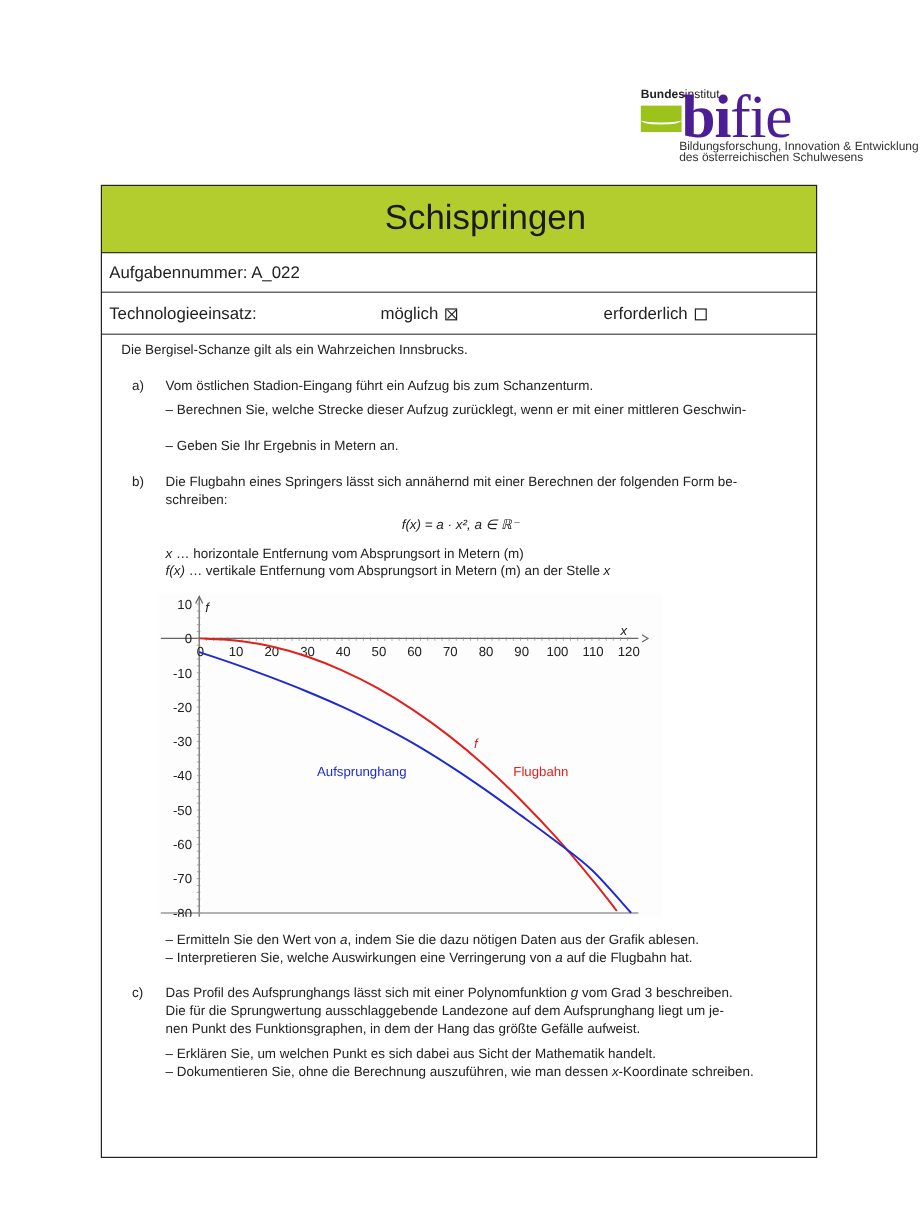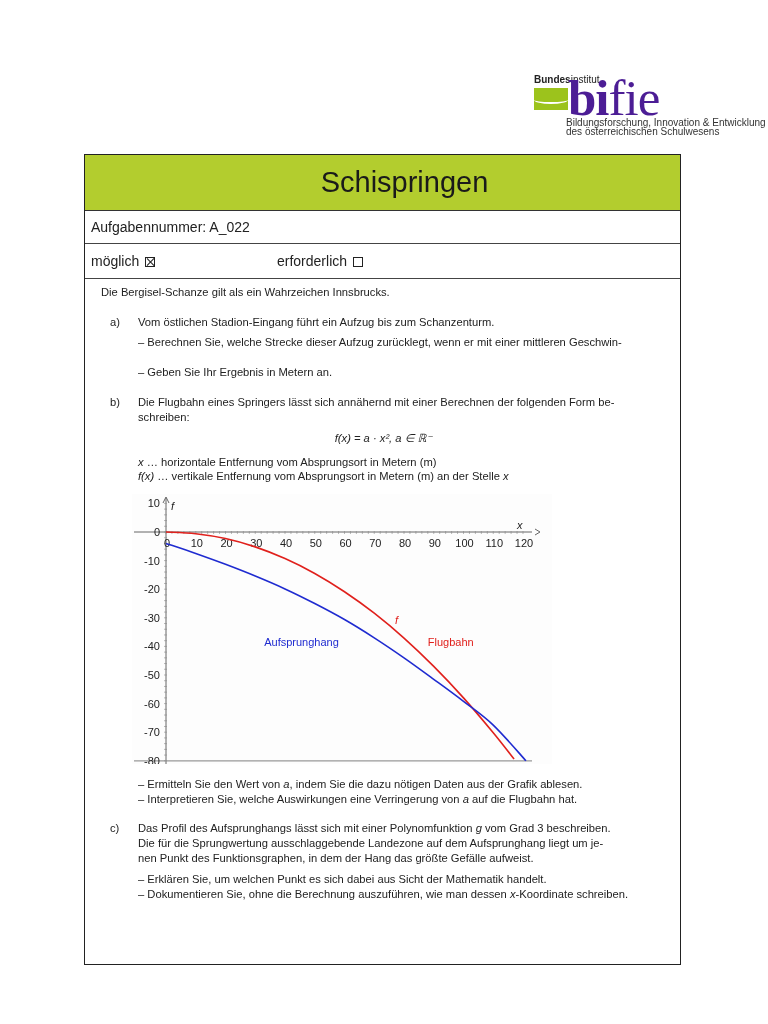--- a/index.html
+++ b/index.html
@@ -55,20 +55,21 @@
 </div>
 
 <div class="frame">
   <div class="title-row">
     <h1>Schispringen</h1>
   </div>
   <div class="row num">
     <span>Aufgabennummer: A_022</span>
   </div>
   <div class="row tech">
+    <span class="label">Technologieeinsatz:</span>
     <span class="opt1">
       <span>möglich</span><span class="box checked"></span>
     </span>
     <span>
       <span>erforderlich</span><span class="box"></span>
     </span>
   </div>
 
   <div class="content">
     <div class="abs intro">Die Bergisel-Schanze gilt als ein Wahrzeichen Innsbrucks.</div>

